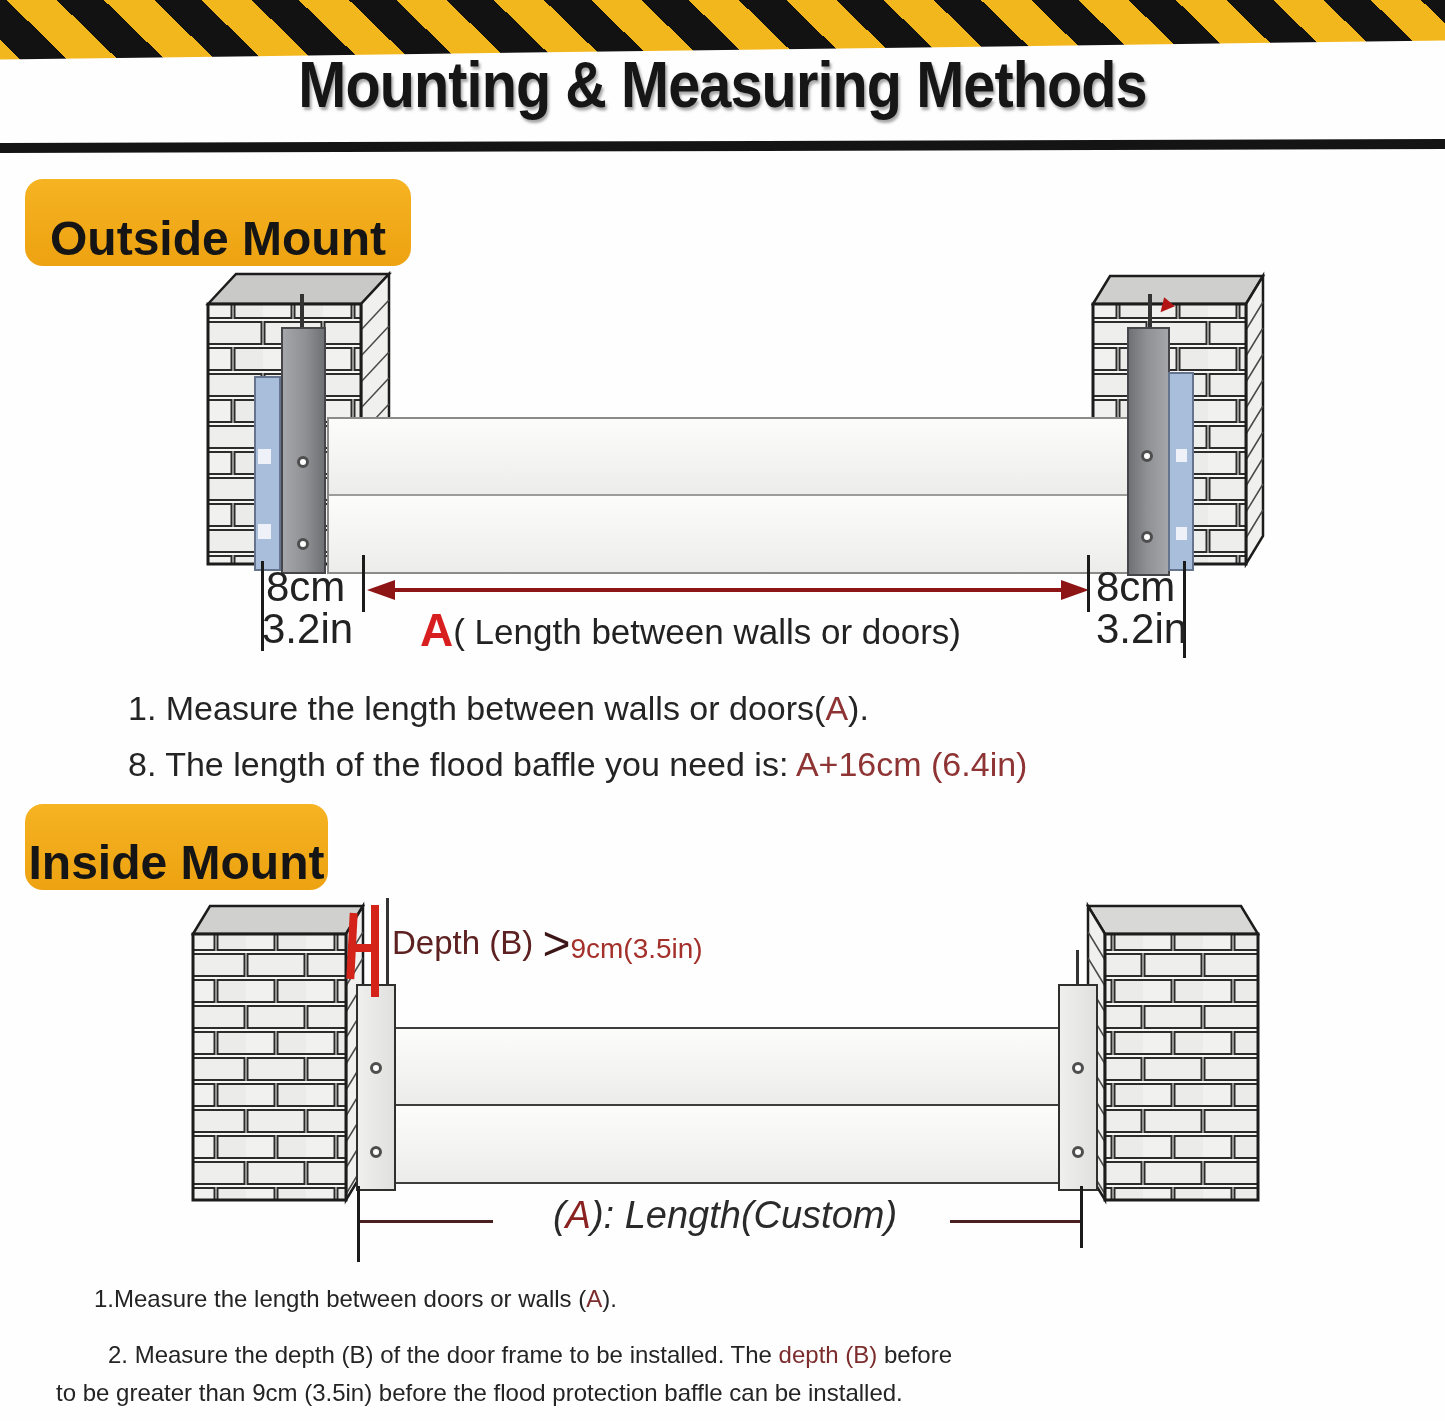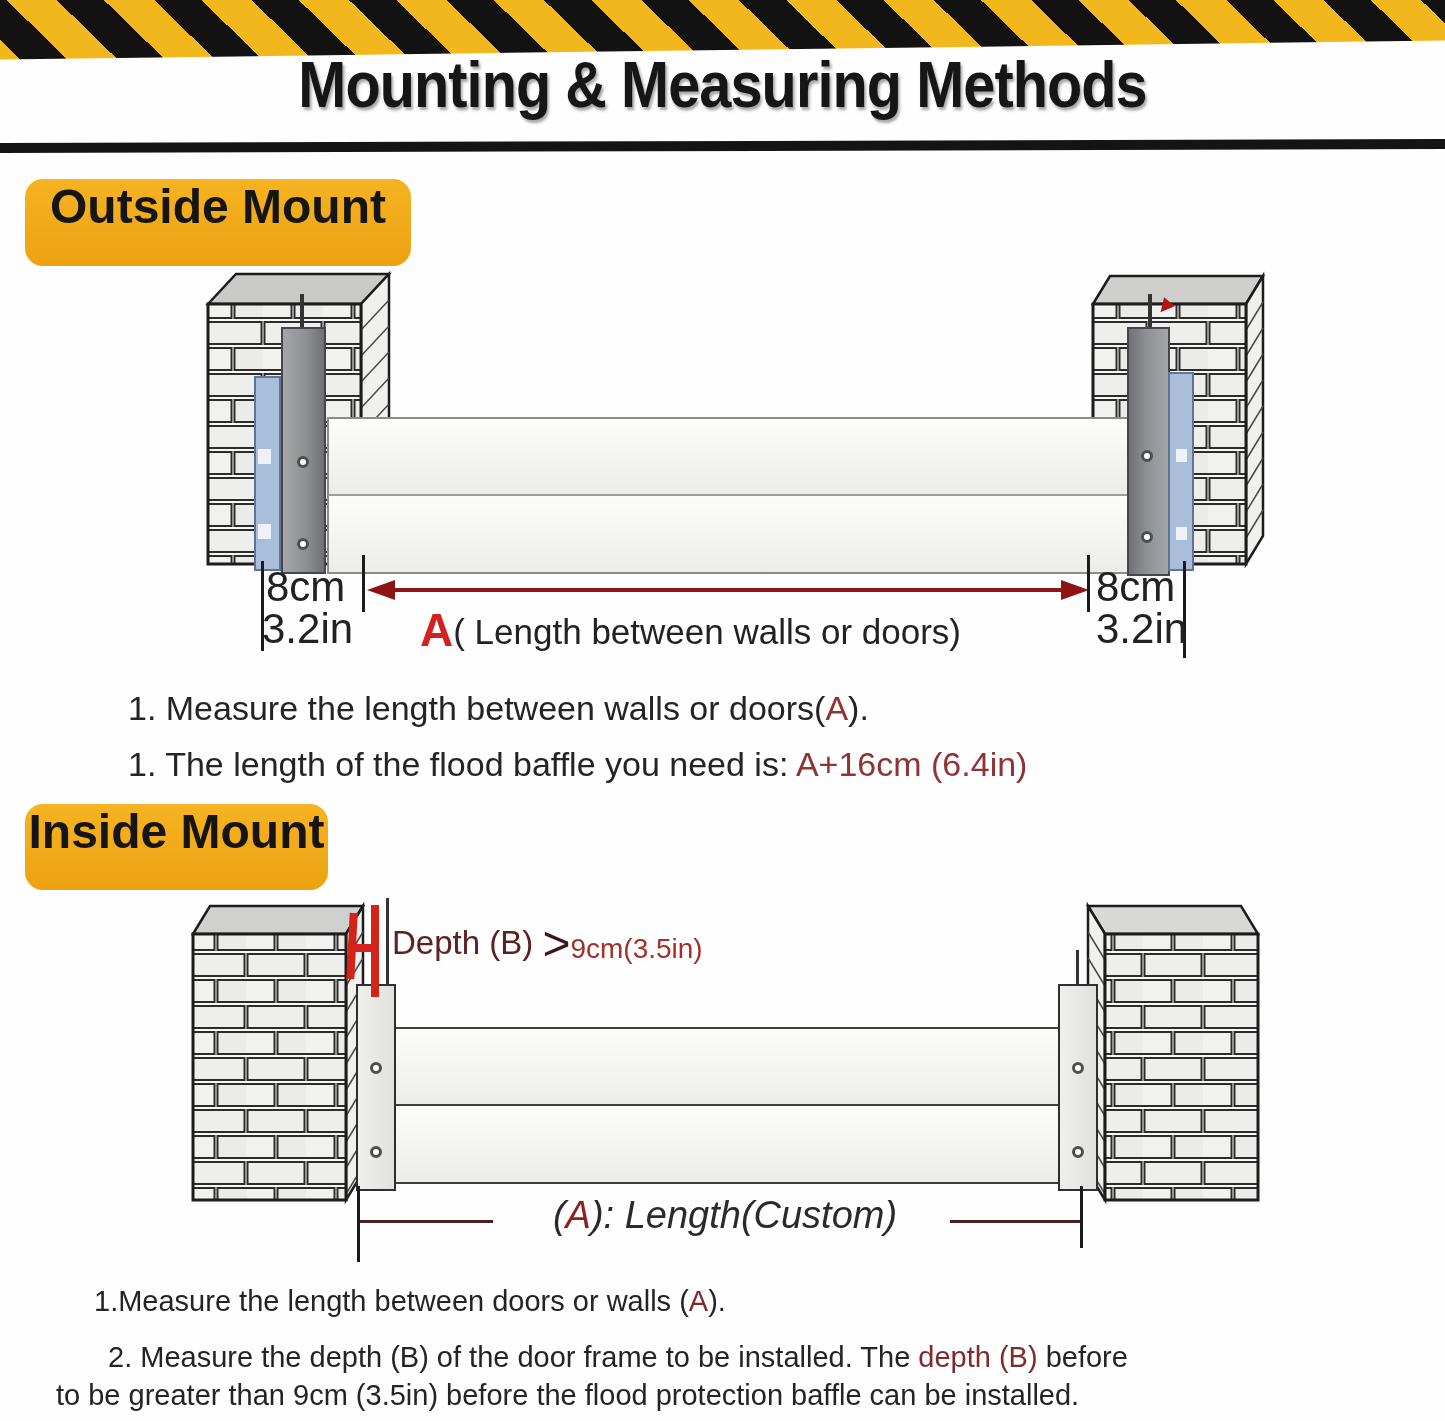--- a/index.html
+++ b/index.html
@@ -12,21 +12,21 @@
     background:repeating-linear-gradient(45deg,#f3b71e 0 35px,#121212 35px 68px);
     transform:rotate(-0.75deg);}
   .title{position:absolute;left:0;top:48px;width:1445px;text-align:center;
     font-size:64px;font-weight:bold;color:#161616;letter-spacing:-1px;
     transform:scaleX(.9);transform-origin:center;
     text-shadow:2px 3px 3px rgba(0,0,0,.35), -1px -1px 0 rgba(255,255,255,.65);}
   .blackbar{position:absolute;left:0;top:141px;width:1445px;height:10px;background:#141414;
     transform:rotate(-0.15deg);}
 
   
-  .badge{position:absolute;display:flex;align-items:flex-start;justify-content:center;
+  .badge{position:absolute;display:flex;align-items:flex-end;justify-content:center;
     background:linear-gradient(180deg,#f6b322,#eda211);border-radius:18px;
     color:#151515;font-weight:bold;font-size:48px;box-shadow:0 0 0 3px rgba(255,255,255,.8);}
 
   
   .planks{position:absolute;z-index:2;border:2px solid #8b8b89;box-sizing:border-box;background:#f6f6f4;}
   .planks.dark{border-color:#3e3e3c;}
   .plankrow{width:100%;height:50%;box-sizing:border-box;
     background:linear-gradient(180deg,#fcfcfa 0%,#f3f3f1 60%,#ececea 100%);}
   .plankrow.top{border-bottom:2px solid #9c9c9a;}
   .planks.dark .plankrow.top{border-bottom:2px solid #3e3e3c;}
@@ -61,21 +61,21 @@
   .txt .m{color:#8e3434;}
   .measure{position:absolute;z-index:6;color:#222;font-size:42px;line-height:1;white-space:nowrap;}
   .spanlabel{position:absolute;z-index:6;text-align:left;font-size:35px;color:#222;white-space:nowrap;}
   .spanlabel .bigA{font-size:46px;font-weight:bold;color:#d81f1f;vertical-align:-2px;}
   .depthlabel{position:absolute;z-index:6;white-space:nowrap;}
   .depthlabel .d1{font-size:33px;color:#5e2121;vertical-align:6px;}
   .depthlabel .d2{font-size:48px;color:#3c1616;vertical-align:0px;}
   .depthlabel .d3{font-size:28px;color:#a3302a;vertical-align:2px;}
   .lenlabel{position:absolute;z-index:6;text-align:center;font-size:38px;color:#2a2a2a;white-space:nowrap;}
   .lenlabel .m{color:#8b2222;}
-  .btxt{position:absolute;z-index:6;color:#242424;font-size:29px;line-height:1.05;white-space:nowrap;}
+  .btxt{position:absolute;z-index:6;color:#242424;font-size:24px;line-height:1.05;white-space:nowrap;}
   .btxt .m{color:#7c2c2c;}
 </style>
 </head>
 <body>
 
 <div id="canvas">
 
   <div>
     <div class="stripes"></div>
     <div class="title">Mounting &amp; Measuring Methods</div>
@@ -156,21 +156,21 @@
 
     <div class="measure" style="left:1096px;top:566px;">8cm</div>
     <div class="measure" style="left:1096px;top:608px;">3.2in</div>
     <div class="vline" style="left:1087px;top:555px;height:57px;"></div>
     <div class="vline" style="left:1183px;top:561px;height:97px;"></div>
 
     <div class="txt" style="left:128px;top:691px;">
       <span>1. Measure the length between walls or doors(</span><span class="m">A</span><span>).</span>
     </div>
     <div class="txt" style="left:128px;top:747px;">
-      <span>1. The length of the flood baffle you need is: </span><span class="m">A+16cm (6.4in)</span>
+      <span>8. The length of the flood baffle you need is: </span><span class="m">A+16cm (6.4in)</span>
     </div>
   </div>
 
   <div>
     <div class="badge" style="left:25px;top:804px;width:303px;height:86px;">
       <span>Inside Mount</span>
     </div>
 
     <svg class="abs" style="left:186px;top:900px;z-index:1;" width="190" height="310" viewBox="0 0 190 310">
       <defs>

